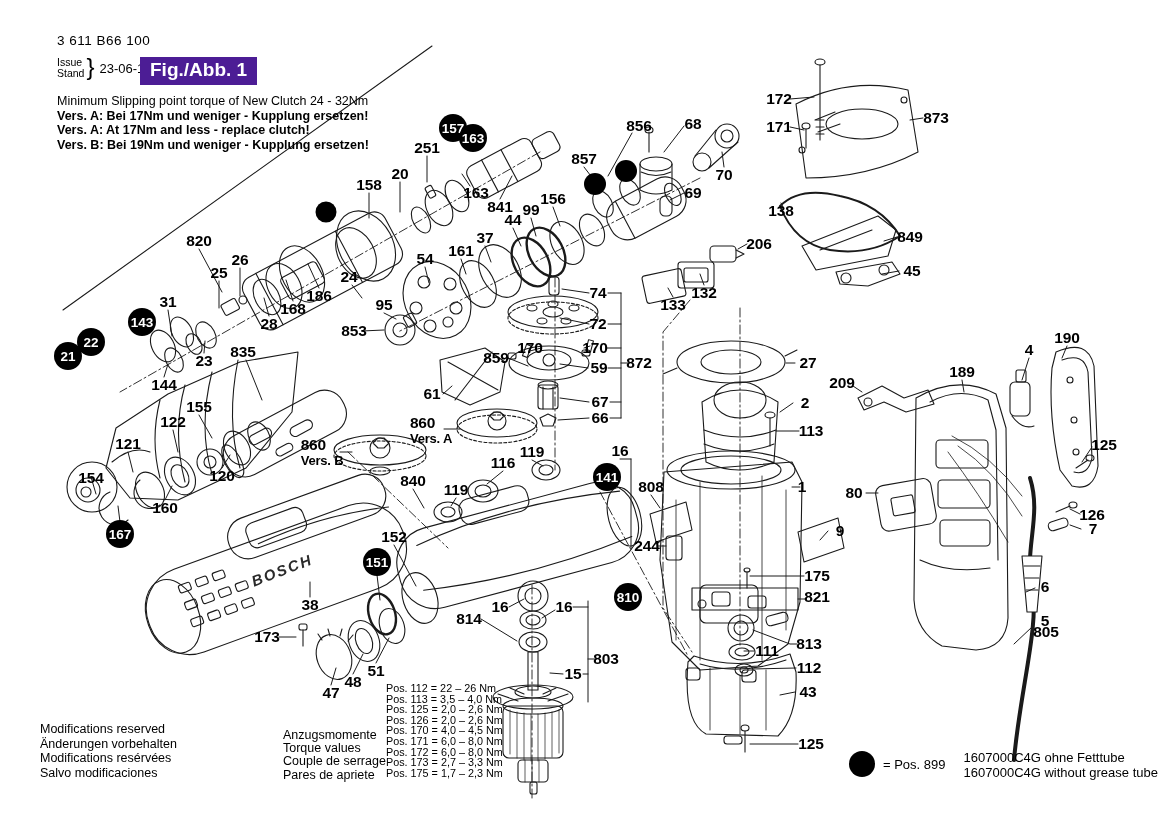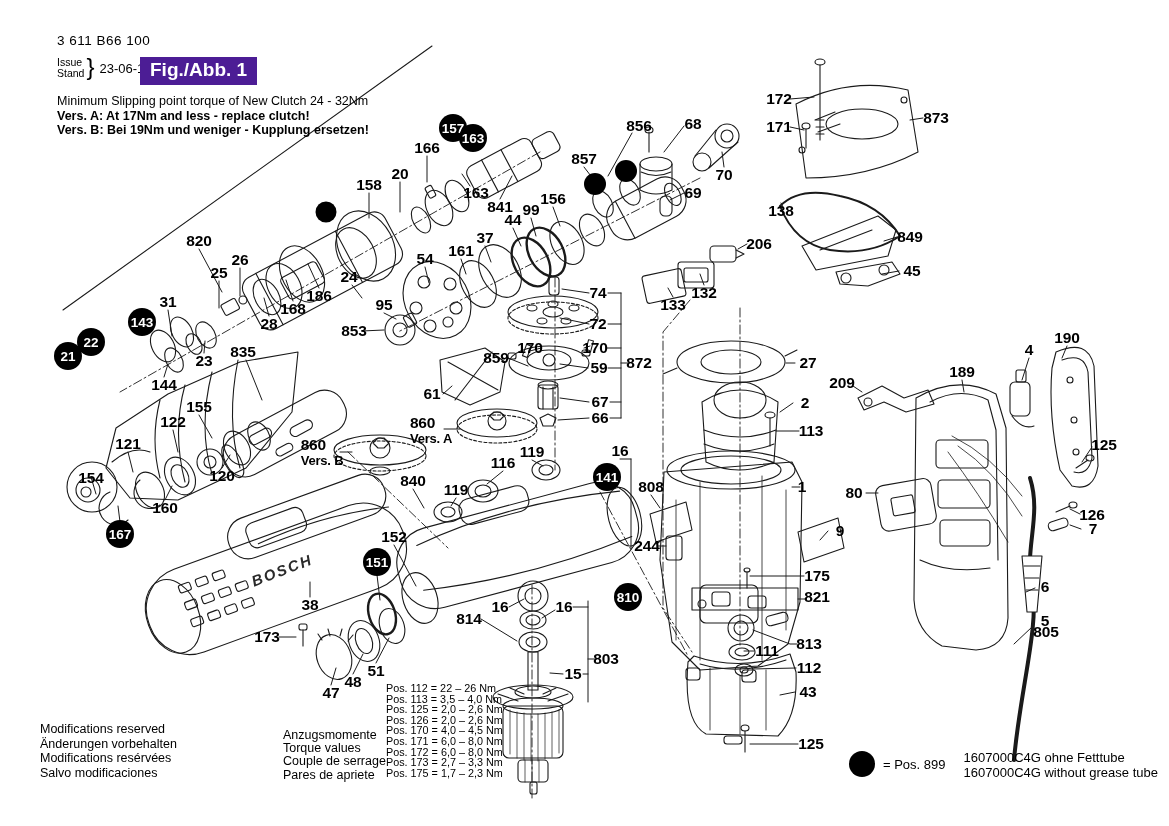--- a/index.html
+++ b/index.html
@@ -407,20 +407,21 @@
   <div class="ovl partno">3 611 B66 100</div>
   <div class="ovl issue">
     <div class="st"><span>Issue</span><br>
       <span>Stand</span></div>
     <span class="brace">}</span>
     <span class="dt">23-06-15</span>
   </div>
   <div class="ovl figbadge">Fig./Abb. 1</div>
   <div class="ovl notes">
       <div>Minimum Slipping point torque of New Clutch 24 - 32Nm</div>
+      <div class="b">Vers. A: Bei 17Nm und weniger - Kupplung ersetzen!</div>
       <div class="b">Vers. A: At 17Nm and less - replace clutch!</div>
       <div class="b">Vers. B: Bei 19Nm und weniger - Kupplung ersetzen!</div>
     </div>
 
   <div class="ovl plbl brand">BOSCH</div>
 
   <div class="ovl mods">
       <div>Modifications reserved</div>
       <div>Änderungen vorbehalten</div>
       <div>Modifications resérvées</div>
@@ -464,21 +465,21 @@
       <span class="plbl" style="left: 128px; top: 444px;">121</span>
       <span class="plbl" style="left: 91px; top: 478px;">154</span>
       <span class="plbl" style="left: 222px; top: 476px;">120</span>
       <span class="plbl" style="left: 165px; top: 508px;">160</span>
       <span class="plbl" style="left: 319px; top: 296px;">186</span>
       <span class="plbl" style="left: 293px; top: 309px;">168</span>
       <span class="plbl" style="left: 269px; top: 324px;">28</span>
       <span class="plbl" style="left: 349px; top: 277px;">24</span>
       <span class="plbl" style="left: 369px; top: 185px;">158</span>
       <span class="plbl" style="left: 400px; top: 174px;">20</span>
-      <span class="plbl" style="left: 427px; top: 148px;">166</span>
+      <span class="plbl" style="left: 427px; top: 148px;">251</span>
       <span class="plbl" style="left: 476px; top: 193px;">163</span>
       <span class="plbl" style="left: 500px; top: 207px;">841</span>
       <span class="plbl" style="left: 531px; top: 210px;">99</span>
       <span class="plbl" style="left: 513px; top: 220px;">44</span>
       <span class="plbl" style="left: 553px; top: 199px;">156</span>
       <span class="plbl" style="left: 584px; top: 159px;">857</span>
       <span class="plbl" style="left: 639px; top: 126px;">856</span>
       <span class="plbl" style="left: 693px; top: 124px;">68</span>
       <span class="plbl" style="left: 724px; top: 175px; text-align: right;">70</span>
       <span class="plbl" style="left: 693px; top: 193px;">69</span>

